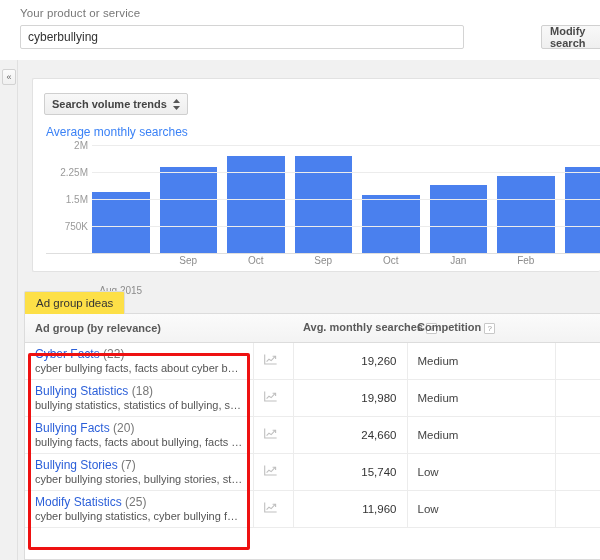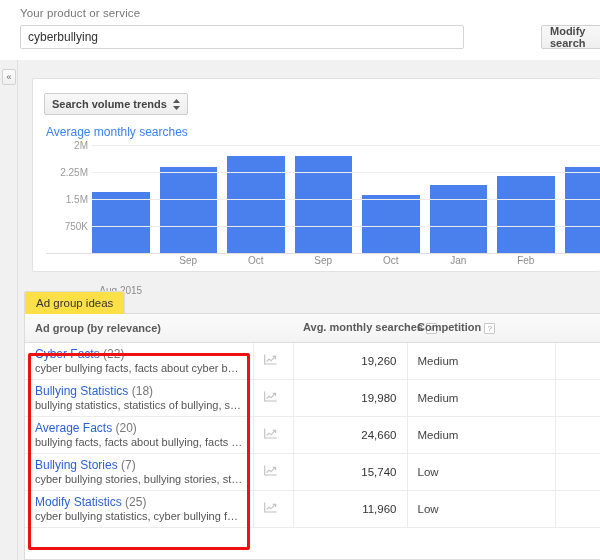--- a/index.html
+++ b/index.html
@@ -301,21 +301,21 @@
                 <path d="M0.7 0.5 V10 H12.6" stroke="#8a8a8a" stroke-width="1.1" fill="none"></path>
                 <path d="M2.6 7.6 L5 5.2 L7.2 6.6 L11.4 2.2" stroke="#8a8a8a" stroke-width="1.1" fill="none"></path>
                 <path d="M8.6 2.2 H11.6 V5.0" stroke="#8a8a8a" stroke-width="1.1" fill="none"></path>
               </svg></span></td>
           <td class="num">19,980</td>
           <td>Medium</td>
           <td class="no-border"></td>
         </tr>
         <tr>
           <td>
-            <div class="grp-title"><a>Average Facts</a> <span class="grp-count">(20)</span></div>
+            <div class="grp-title"><a>Bullying Facts</a> <span class="grp-count">(20)</span></div>
             <div class="grp-kw">bullying facts, facts about bullying, facts on b…</div>
           </td>
           <td><span class="spark"><svg viewBox="0 0 13 11" width="13" height="11">
                 <path d="M0.7 0.5 V10 H12.6" stroke="#8a8a8a" stroke-width="1.1" fill="none"></path>
                 <path d="M2.6 7.6 L5 5.2 L7.2 6.6 L11.4 2.2" stroke="#8a8a8a" stroke-width="1.1" fill="none"></path>
                 <path d="M8.6 2.2 H11.6 V5.0" stroke="#8a8a8a" stroke-width="1.1" fill="none"></path>
               </svg></span></td>
           <td class="num">24,660</td>
           <td>Medium</td>
           <td class="no-border"></td>

